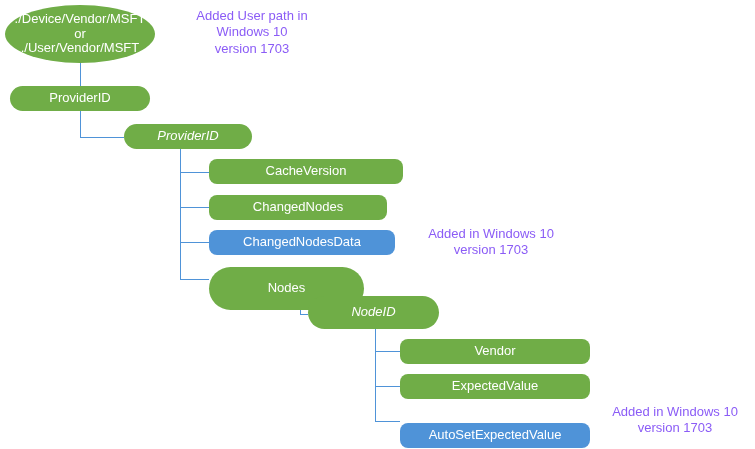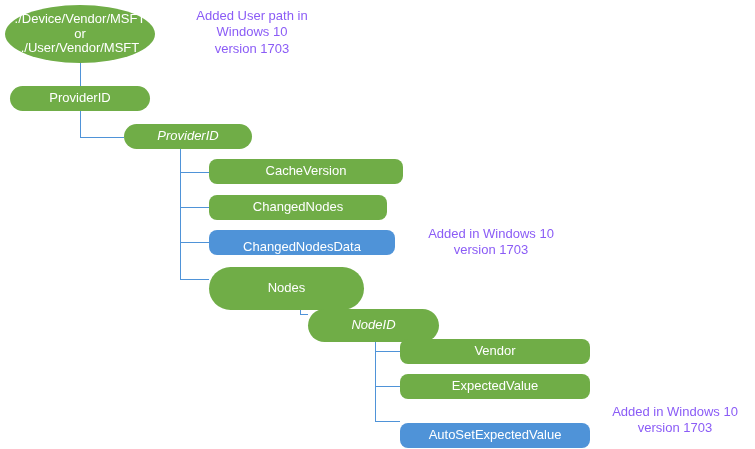--- a/index.html
+++ b/index.html
@@ -86,29 +86,29 @@
   </div>
 
   <div class="node green rect" style="left:209px; top:159px; width:194px; height:25px;">
     <span>CacheVersion</span>
   </div>
 
   <div class="node green rect" style="left:209px; top:195px; width:178px; height:25px;">
     <span>ChangedNodes</span>
   </div>
 
-  <div class="node blue rect" style="left:209px; top:230px; width:186px; height:25px;align-items:flex-end;">
+  <div class="node blue rect" style="left:209px; top:230px; width:186px; height:25px;">
     <span>ChangedNodesData</span>
   </div>
 
   <div class="node green rounded-lg" style="left:209px; top:267px; width:155px; height:43px;">
     <span>Nodes</span>
   </div>
 
-  <div class="node green rounded-lg italic" style="left:308px; top:309px; width:131px; height:33px;">
+  <div class="node green rounded-lg italic" style="left:308px; top:296px; width:131px; height:33px;">
     <span>NodeID</span>
   </div>
 
   <div class="node green rect" style="left:400px; top:339px; width:190px; height:25px;">
     <span>Vendor</span>
   </div>
 
   <div class="node green rect" style="left:400px; top:374px; width:190px; height:25px;">
     <span>ExpectedValue</span>
   </div>

